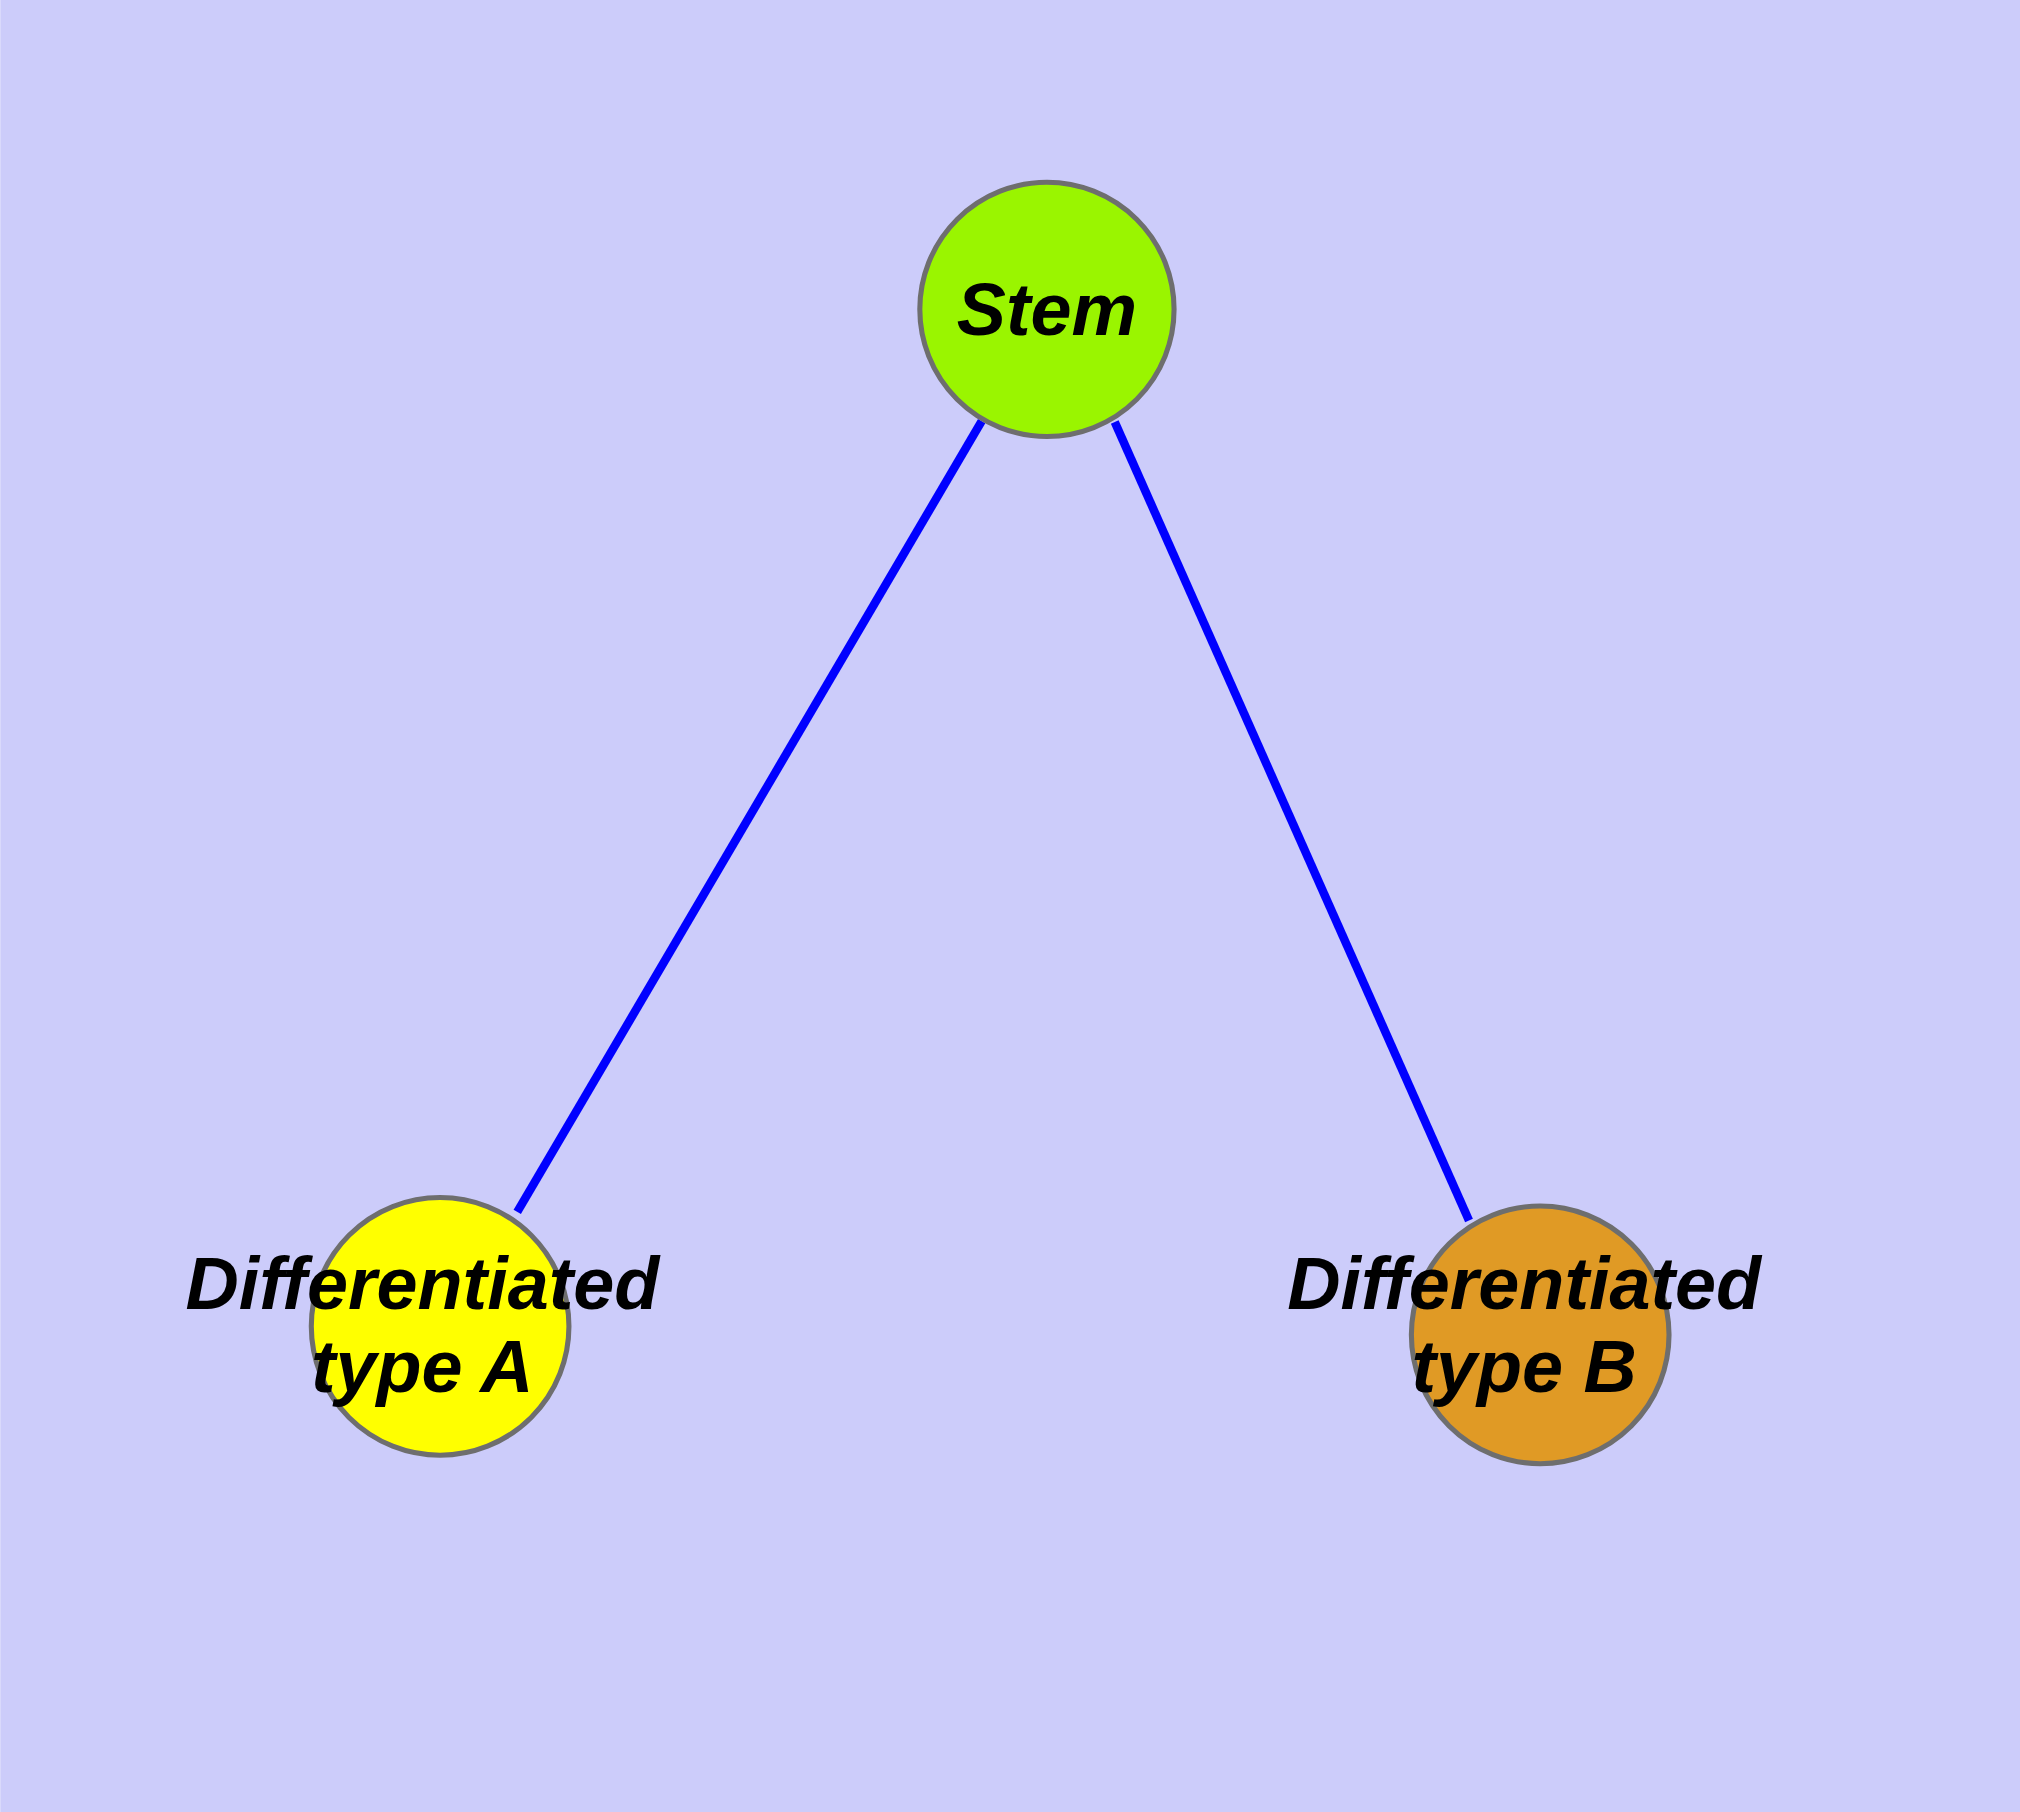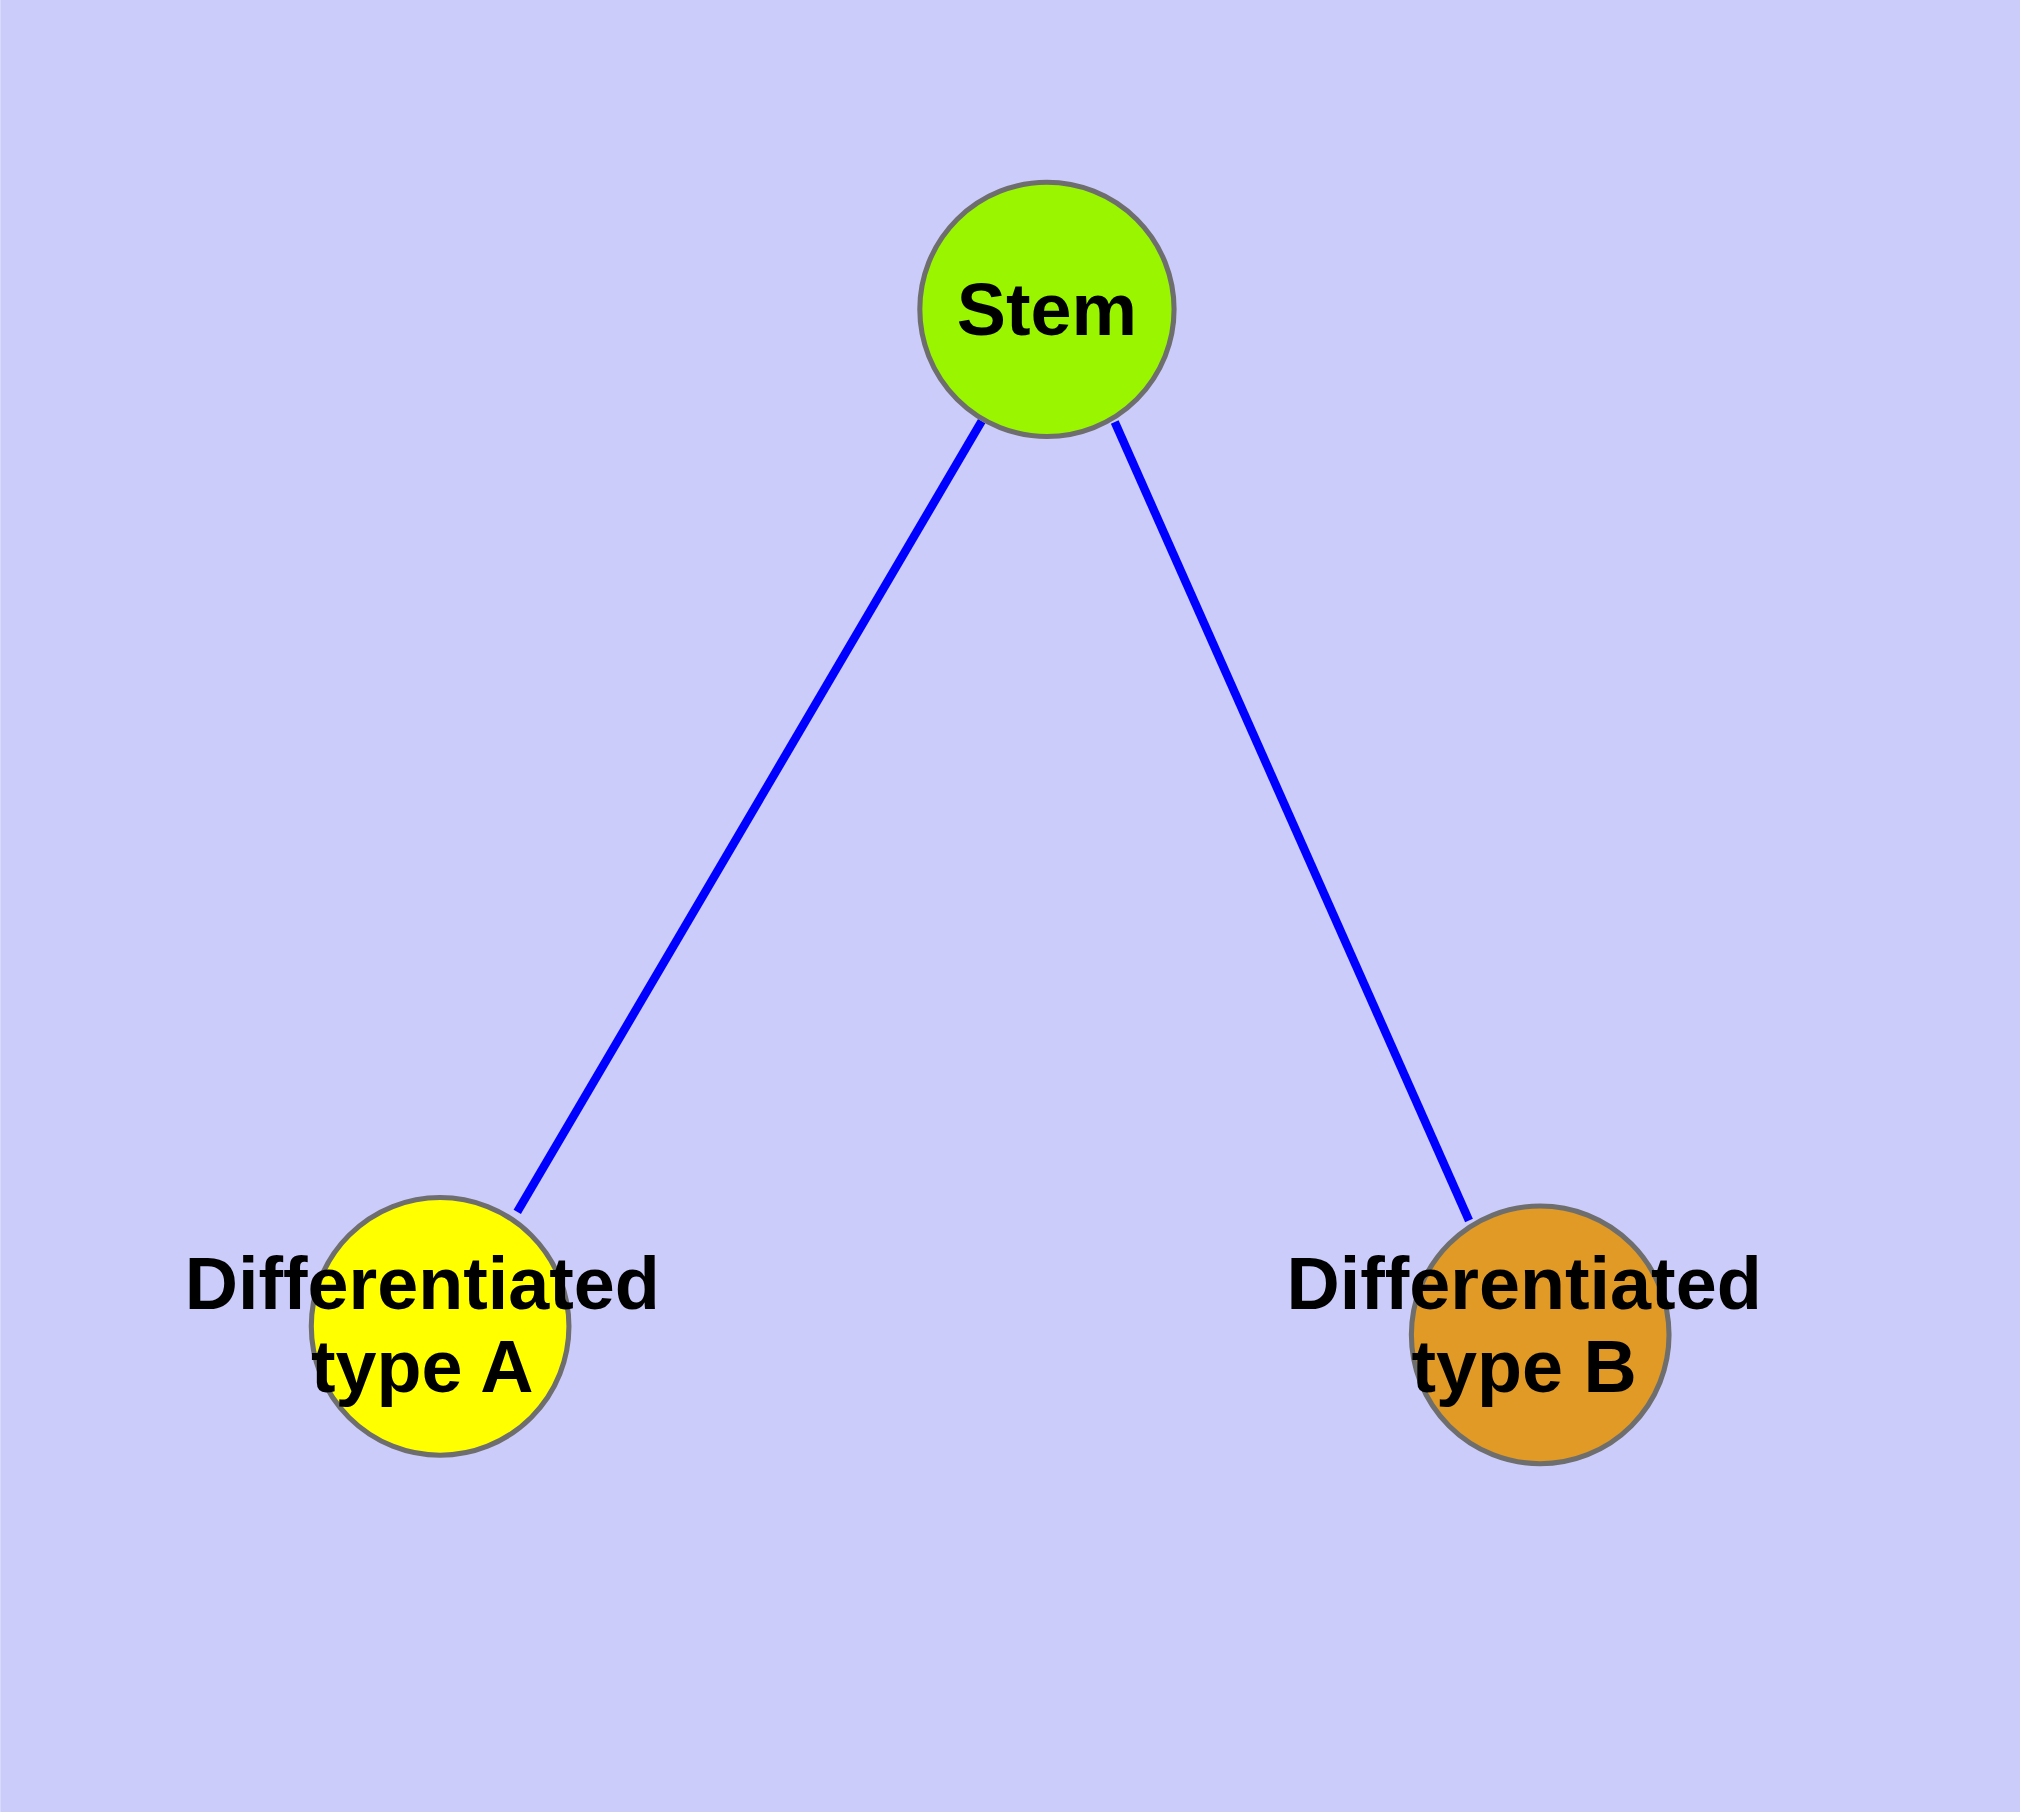--- a/index.html
+++ b/index.html
@@ -26,21 +26,21 @@
     font-family: "Liberation Sans", sans-serif;
     font-weight: bold;
     fill: #000000;
     text-anchor: middle;
     dominant-baseline: middle;
   }
 </style>
 </head>
 <body>
 
-<div id="canvas" style="width: 2021px; height: 1812px;">
+<div id="canvas" style="width: 2021px; height: 1812px; font-style: italic;">
   <svg id="graph-svg" viewBox="0 0 2384 2138">
 
     <rect id="bg-rect" x="0" y="0" width="2384" height="2138" fill="#ccccfa"></rect>
 
     <g id="edges-group">
       <line id="edge-0" x1="1158" y1="497" x2="610" y2="1430" stroke="#0000ff" stroke-width="10" stroke-linecap="butt"></line>
       <line id="edge-1" x1="1315" y1="498" x2="1733" y2="1440" stroke="#0000ff" stroke-width="10" stroke-linecap="butt"></line>
     </g>
 
     <g id="nodes-group">

